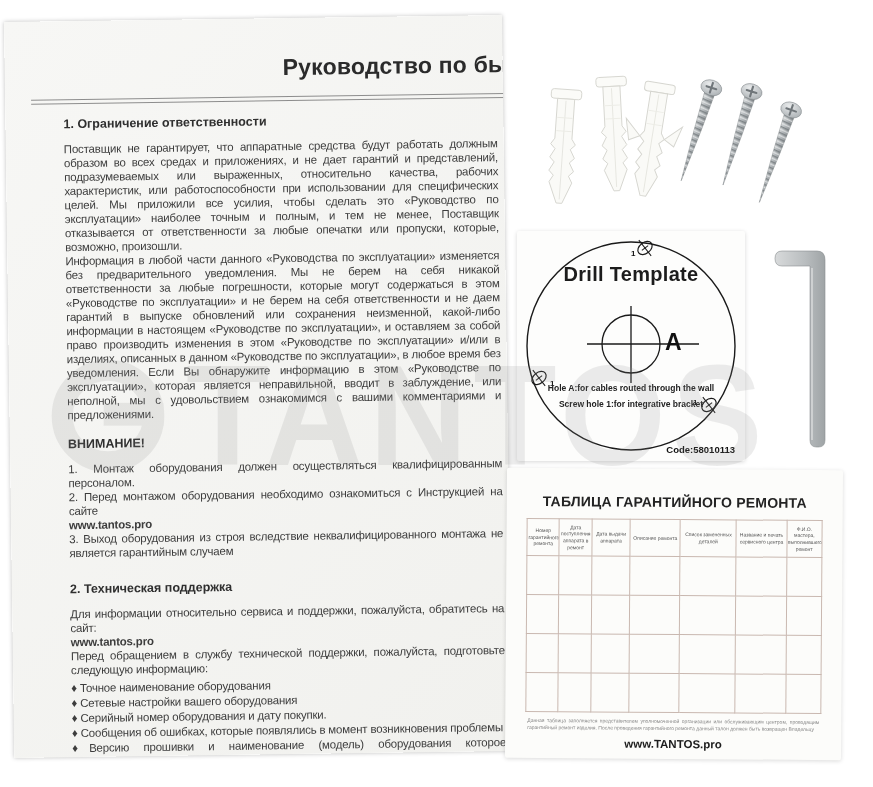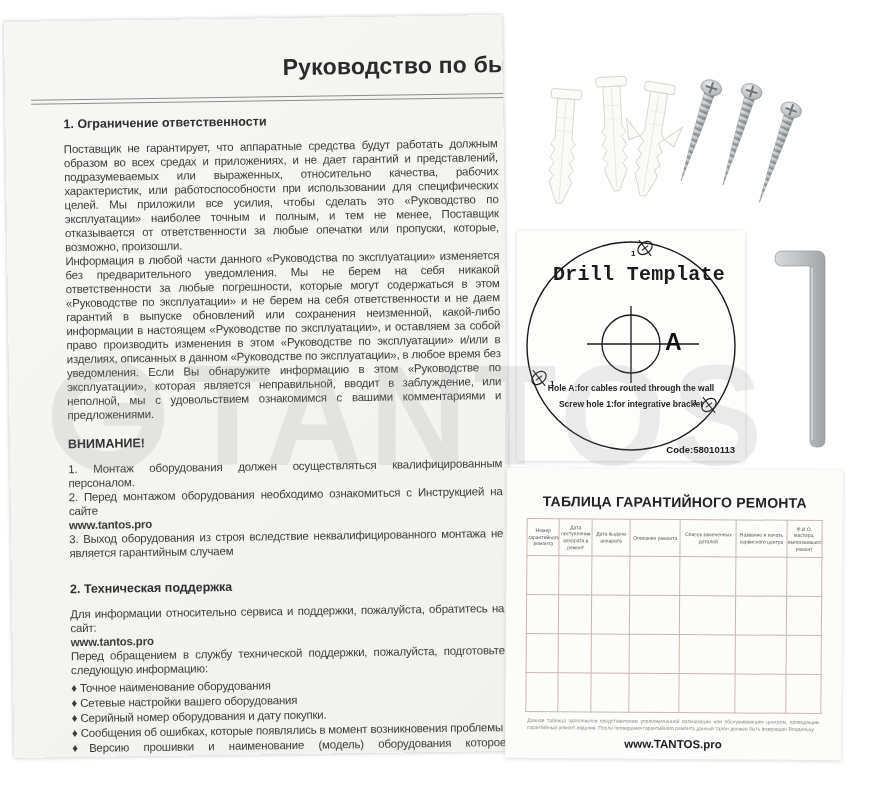--- a/index.html
+++ b/index.html
@@ -27,22 +27,22 @@
   .bullets li{margin:1px 0;}
 
   
   .hardware{position:absolute;left:528px;top:50px;width:340px;height:180px;}
   .hexkey{position:absolute;left:772px;top:244px;width:60px;height:210px;}
 
   
   .drill{position:absolute;left:517px;top:231px;width:228px;height:230px;
          background:#fdfdfc;border-radius:2px;box-shadow:0 1px 4px rgba(0,0,0,.16);}
   .drill svg{position:absolute;left:0;top:0;}
-  .drill-title{position:absolute;top:32px;left:8px;width:228px;text-align:center;margin:0;
-               font-size:20px;font-weight:bold;color:#1c1c1c;letter-spacing:.3px;font-family:Liberation Mono, monospace;}
+  .drill-title{position:absolute;top:32px;left:0;width:228px;text-align:center;margin:0;
+               font-size:20px;font-weight:bold;color:#1c1c1c;letter-spacing:.3px;}
   .drill-a{position:absolute;left:148px;top:98px;font-size:23px;font-weight:bold;color:#111;}
   .drill-one{position:absolute;font-size:8px;font-weight:bold;color:#111;}
   .d1a{left:114px;top:18px;} .d1b{left:33px;top:148px;} .d1c{left:176px;top:167px;}
   .drill-line{position:absolute;left:0;width:228px;text-align:center;
               font-size:8.5px;font-weight:bold;color:#222;}
   .dl1{top:152px;} .dl2{top:168px;}
   .drill-code{position:absolute;right:10px;top:213px;font-size:9.5px;font-weight:bold;color:#111;}
 
   
   .card{position:absolute;left:506px;top:469px;width:336px;height:290px;

